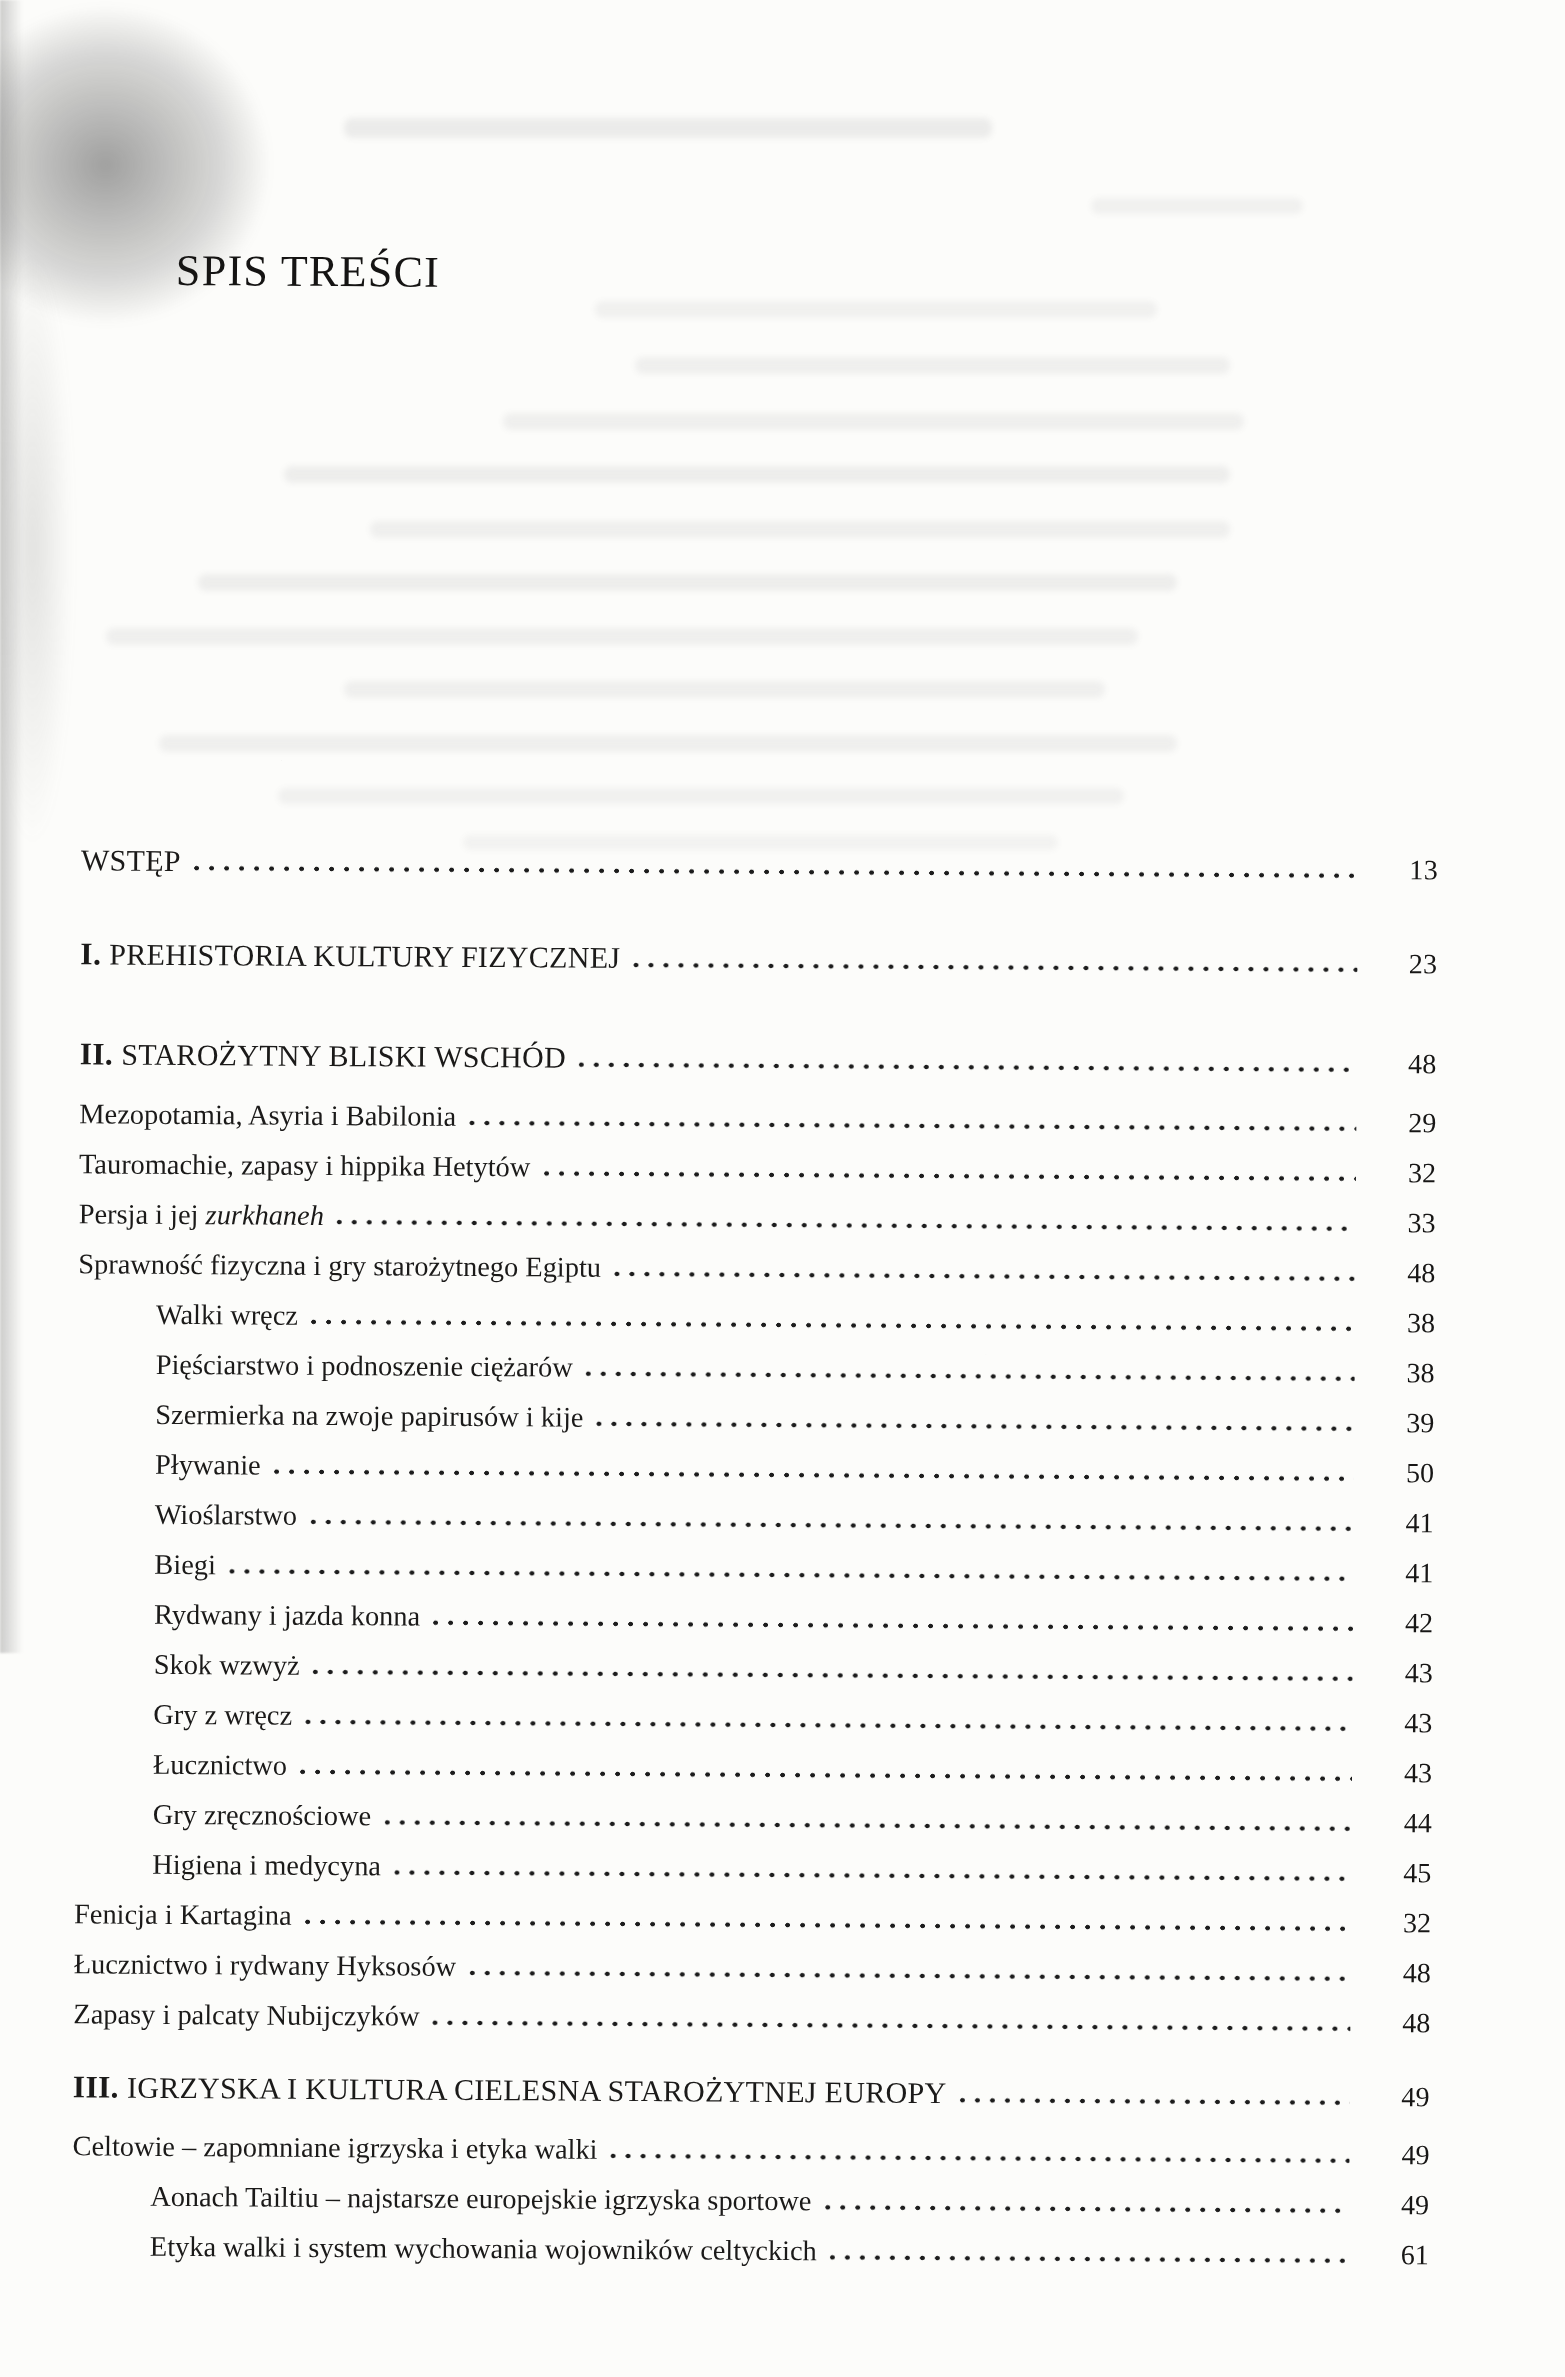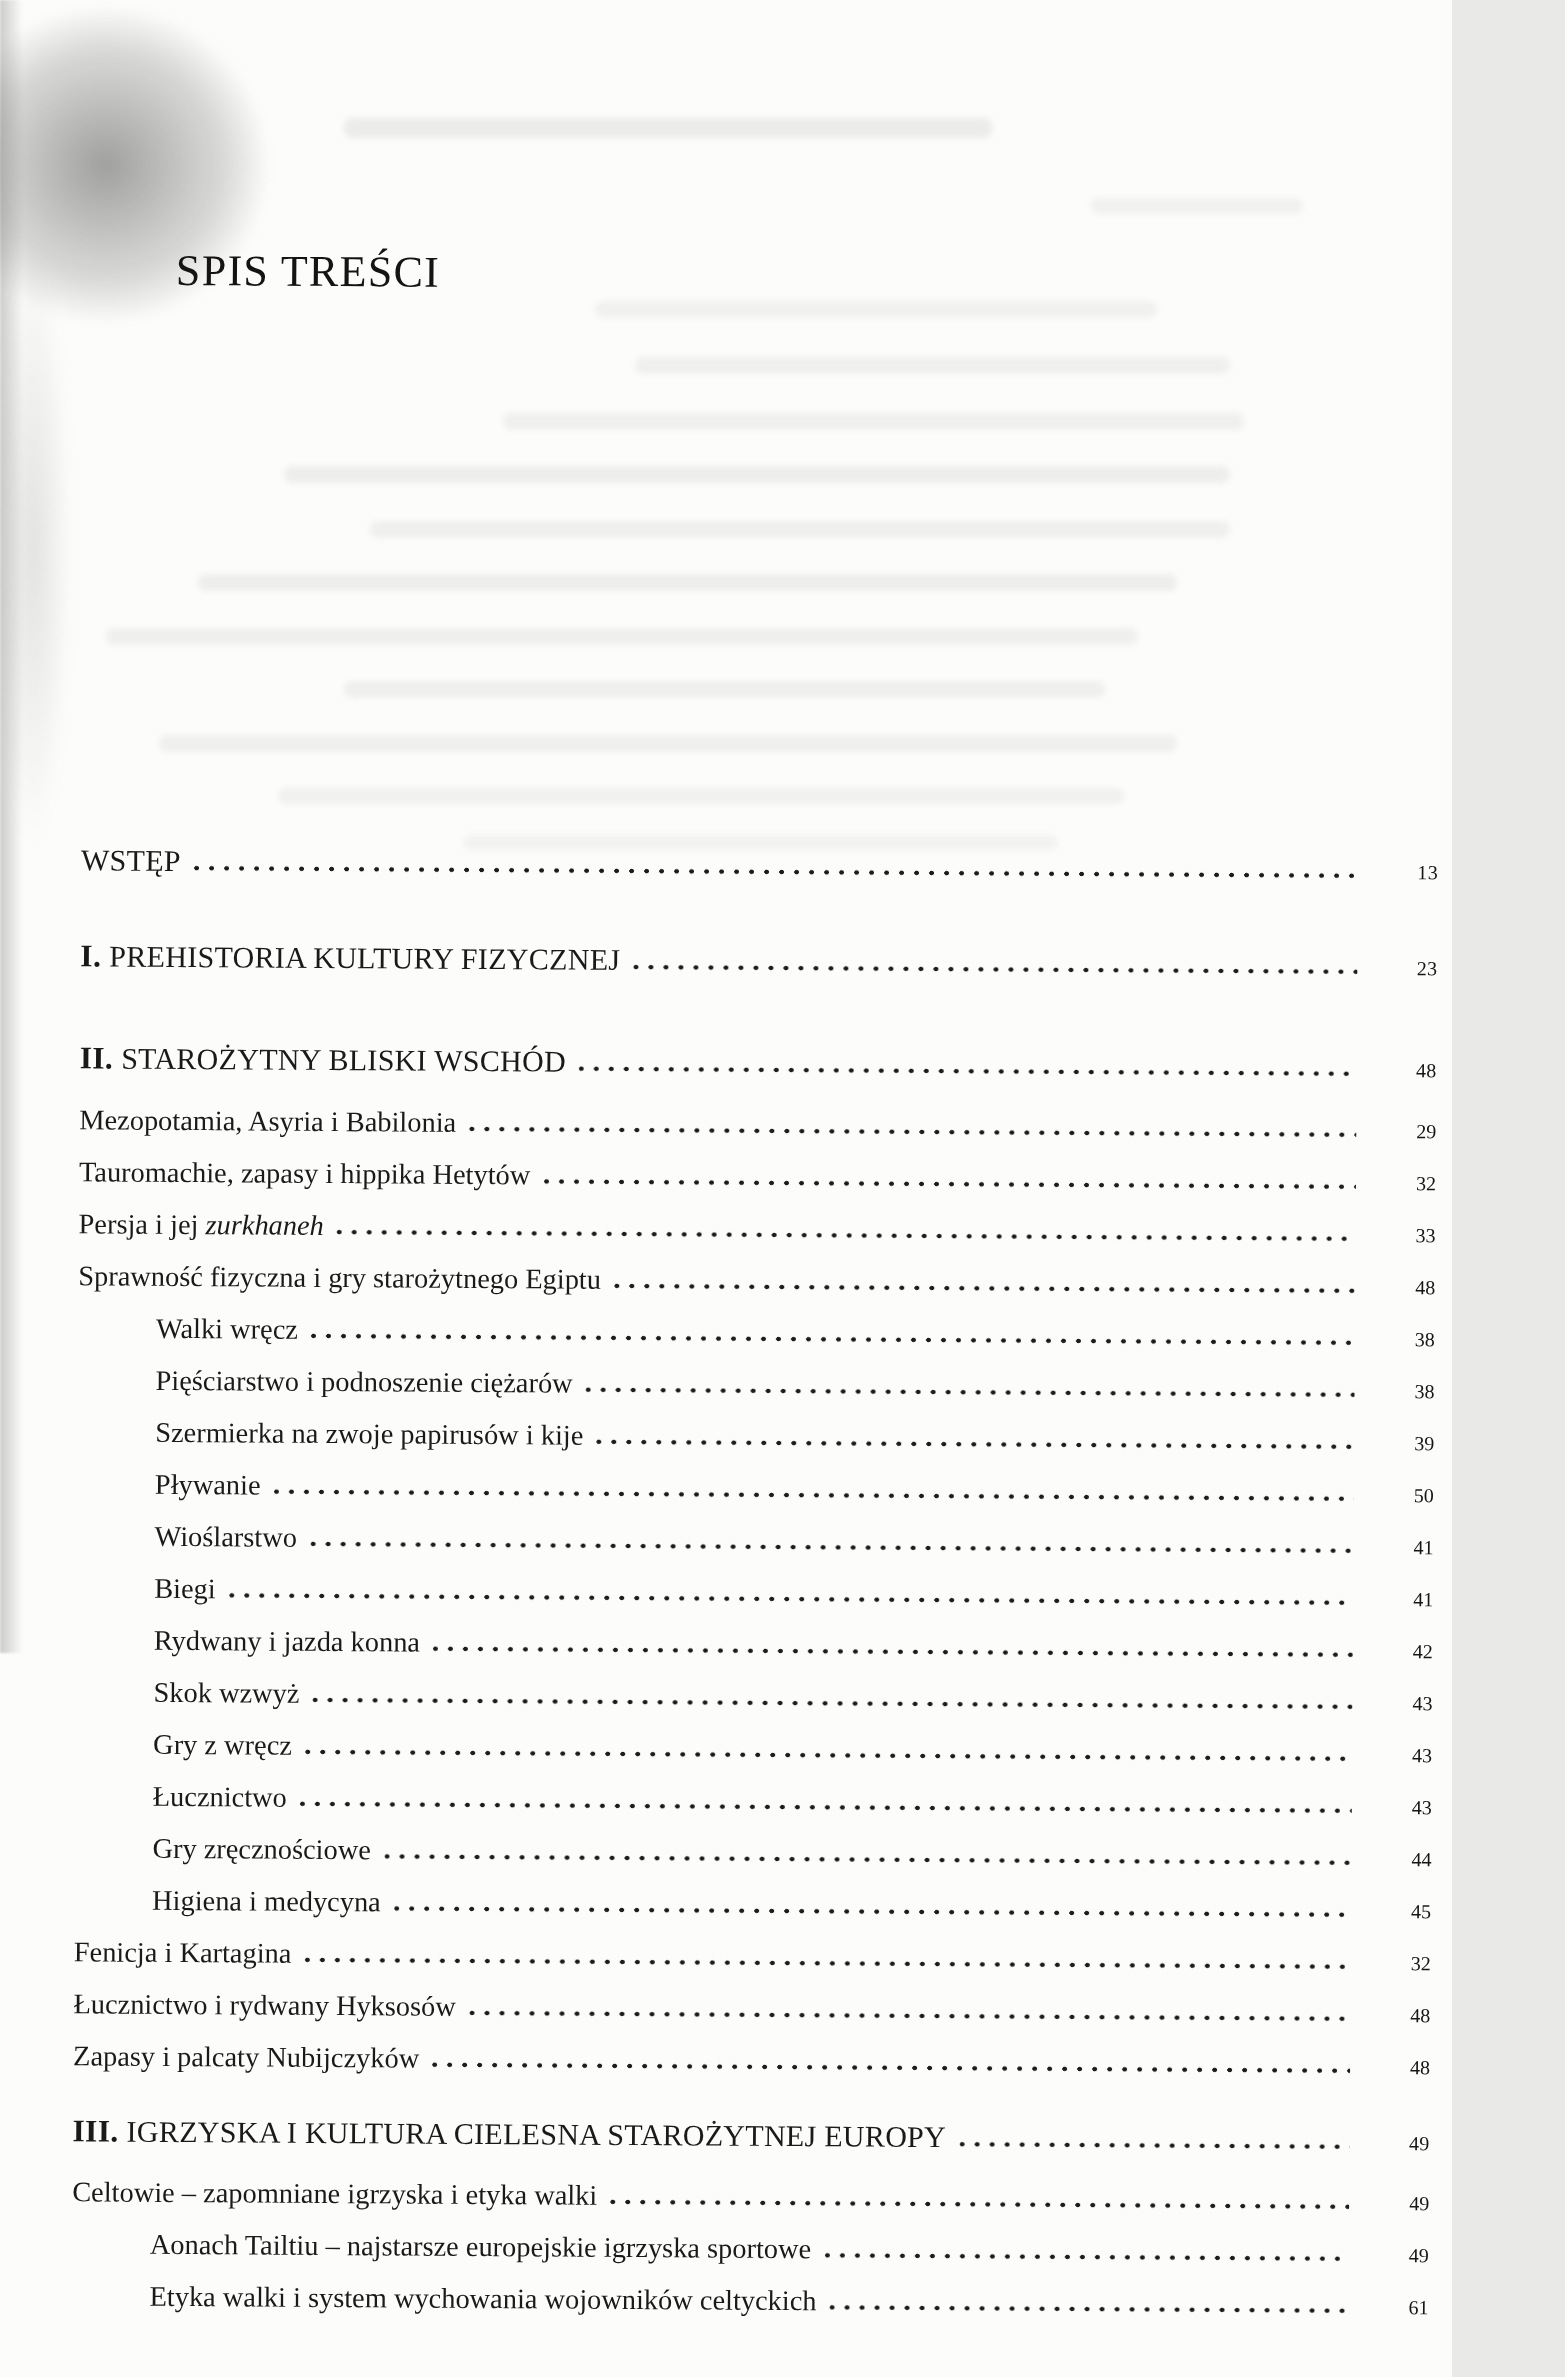--- a/index.html
+++ b/index.html
@@ -4,21 +4,21 @@
 <style>
   html,body{margin:0;padding:0;}
   body{
     width:1565px;height:2377px;
     background:#e9e9e7;
     font-family:"Liberation Serif","DejaVu Serif",serif;
     overflow:hidden;
   }
   #sheet{
     position:relative;
-    width:1452px;height:2377px;
+    width:1565px;height:2377px;
     background:
       radial-gradient(1.3px 1.3px at 18% 32%, rgba(0,0,0,.045), transparent 60%),
       radial-gradient(1.3px 1.3px at 63% 57%, rgba(0,0,0,.04), transparent 60%),
       radial-gradient(1.3px 1.3px at 41% 81%, rgba(0,0,0,.04), transparent 60%),
       #fcfcfa;
     overflow:hidden;
   }
   
   .smudge{position:absolute;pointer-events:none;}
   #smudge-corner{
@@ -74,21 +74,21 @@
   .dots{
     flex:1 1 auto;min-width:26.5px;height:6px;
     margin:0 17px 0 13.2px;
     background-image:radial-gradient(circle at 2.6px 3px, #1c1c1c 2.1px, rgba(0,0,0,0) 2.6px);
     background-size:15px 6px;
     background-repeat:repeat-x;
     background-position:left center;
   }
   .page{
     min-width:63px;text-align:right;
-    font-size:20px;
+    font-size:28px;
     color:#171615;
   }
 </style>
 </head>
 <body>
 
 <div id="sheet">
   <div class="smudge" id="smudge-corner"></div>
   <div class="smudge" id="smudge-edge"></div>
   <div class="smudge" id="smudge-edge2"></div>

